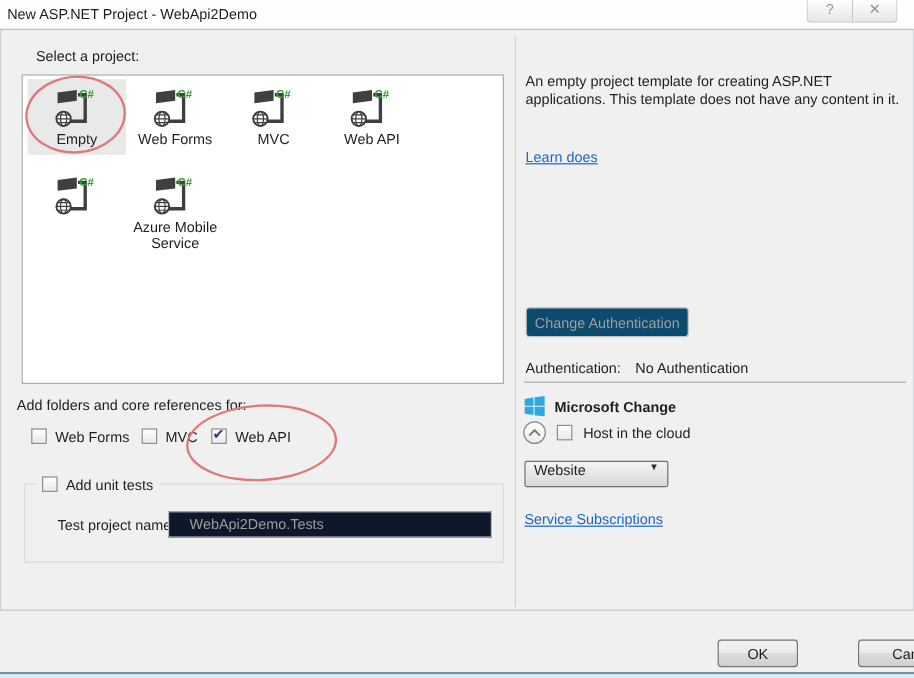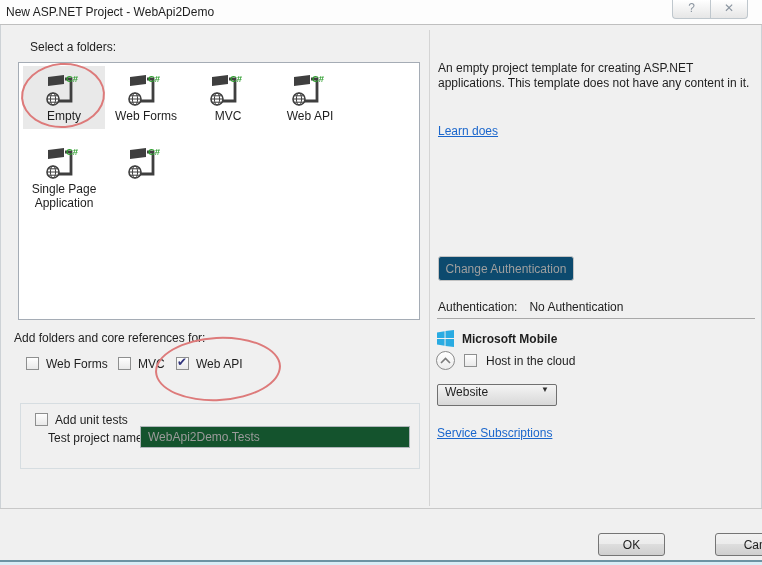--- a/index.html
+++ b/index.html
@@ -63,22 +63,22 @@
   }
   
   .groupbox {
     position: absolute; left: 20px; top: 403px; width: 400px; height: 66px;
     border: 1px solid #d6dde1;
   }
   .unit-row { position: absolute; left: 30px; top: 396px; background: #f0f0f0; padding: 0 5px; }
   .test-label { position: absolute; left: 48px; top: 431px; }
   .test-input {
     position: absolute; left: 140px; top: 426px; width: 270px; height: 22px;
-    border: 1px solid #b0b6ba; background: #14532d; color: #9b9b9b;
-    font-family: "Liberation Sans", sans-serif; font-size: 12px; padding-left: 7px;
+    border: 1px solid #b0b6ba; background: #0f172a; color: #9b9b9b;
+    font-family: "Liberation Sans", sans-serif; font-size: 12px; padding-left: 17px;
   }
   
   .desc { position: absolute; left: 438px; top: 61px; width: 316px; line-height: 15px; }
   .link { color: #1a66cc; text-decoration: underline; cursor: pointer; }
   .learn-more { position: absolute; left: 438px; top: 124px; }
   .change-auth {
     position: absolute; left: 438px; top: 256px; width: 136px; height: 25px;
     border: 1px solid #c3c3c3; border-radius: 3px; background: #0c4a6e;
     color: #9f9f9f; font-family: "Liberation Sans", sans-serif; font-size: 12px;
   }
@@ -122,21 +122,21 @@
 <div class="titlebar">
   <span class="title-text">New ASP.NET Project - WebApi2Demo</span>
 </div>
 <div class="winbtns">
   <div class="winbtn help">?</div>
   <div class="winbtn close">✕</div>
 </div>
 <div class="edge-l"></div>
 <div class="edge-r"></div>
 
-<div class="select-label">Select a folders:</div>
+<div class="select-label">Select a project:</div>
 
 <div class="template-box">
 
   <div class="t-item sel" style="left:4px;top:3px;height:63px;">
     <svg class="proj-icon" width="38" height="34" viewBox="0 0 38 34">
       <path d="M20 6 H26 V28 H12" stroke="#3f3f3f" stroke-width="2.8" fill="none"></path>
       <path d="M3 11 V4 L19 2 V11 L3 13 Z" fill="#3f3f3f"></path>
       <circle cx="8" cy="26" r="6" fill="#ffffff" stroke="#3f3f3f" stroke-width="1.6"></circle>
       <ellipse cx="8" cy="26" rx="2.6" ry="6" fill="none" stroke="#3f3f3f" stroke-width="1"></ellipse>
       <line x1="2" y1="26" x2="14" y2="26" stroke="#3f3f3f" stroke-width="1"></line>
@@ -193,34 +193,34 @@
     <svg class="proj-icon" width="38" height="34" viewBox="0 0 38 34">
       <path d="M20 6 H26 V28 H12" stroke="#3f3f3f" stroke-width="2.8" fill="none"></path>
       <path d="M3 11 V4 L19 2 V11 L3 13 Z" fill="#3f3f3f"></path>
       <circle cx="8" cy="26" r="6" fill="#ffffff" stroke="#3f3f3f" stroke-width="1.6"></circle>
       <ellipse cx="8" cy="26" rx="2.6" ry="6" fill="none" stroke="#3f3f3f" stroke-width="1"></ellipse>
       <line x1="2" y1="26" x2="14" y2="26" stroke="#3f3f3f" stroke-width="1"></line>
       <line x1="3.5" y1="22.8" x2="12.5" y2="22.8" stroke="#3f3f3f" stroke-width="1"></line>
       <line x1="3.5" y1="29.2" x2="12.5" y2="29.2" stroke="#3f3f3f" stroke-width="1"></line>
       <text x="21" y="9" font-size="9.5" font-weight="bold" fill="#2e9e2e">C#</text>
     </svg>
-    <div class="t-label">Single Page Application</div>
   </div>
 
   <div class="t-item" style="left:86px;top:76px;height:76px;">
     <svg class="proj-icon" width="38" height="34" viewBox="0 0 38 34">
       <path d="M20 6 H26 V28 H12" stroke="#3f3f3f" stroke-width="2.8" fill="none"></path>
       <path d="M3 11 V4 L19 2 V11 L3 13 Z" fill="#3f3f3f"></path>
       <circle cx="8" cy="26" r="6" fill="#ffffff" stroke="#3f3f3f" stroke-width="1.6"></circle>
       <ellipse cx="8" cy="26" rx="2.6" ry="6" fill="none" stroke="#3f3f3f" stroke-width="1"></ellipse>
       <line x1="2" y1="26" x2="14" y2="26" stroke="#3f3f3f" stroke-width="1"></line>
       <line x1="3.5" y1="22.8" x2="12.5" y2="22.8" stroke="#3f3f3f" stroke-width="1"></line>
       <line x1="3.5" y1="29.2" x2="12.5" y2="29.2" stroke="#3f3f3f" stroke-width="1"></line>
       <text x="21" y="9" font-size="9.5" font-weight="bold" fill="#2e9e2e">C#</text>
     </svg>
+    <div class="t-label">Azure Mobile Service</div>
   </div>
 
 </div>
 
 <div class="red-ellipse ellipse-empty"></div>
 <div class="vdivider"></div>
 
 <div class="refs-label">Add folders and core references for:</div>
 
 <div class="cb-row" style="left:26px;top:356px;">
@@ -233,21 +233,21 @@
 </div>
 <div class="cb-row" style="left:176px;top:356px;">
   <span class="checkbox">
       <span class="mark">✔</span>
     </span>
   <span>Web API</span>
 </div>
 <div class="red-ellipse ellipse-webapi"></div>
 
 <div class="groupbox"></div>
-<div class="unit-row cb-row" style="display:flex;margin-top:16px;">
+<div class="unit-row cb-row" style="display:flex;">
   <span class="checkbox"></span>
   <span>Add unit tests</span>
 </div>
 <div class="test-label">Test project name:</div>
 <input class="test-input" type="text" disabled="" value="WebApi2Demo.Tests" style="">
 
 <div class="desc">An empty project template for creating ASP.NET applications. This template does not have any content in it.</div>
 <a class="link learn-more">Learn does</a>
 
 <button class="change-auth" disabled="">Change Authentication</button>
@@ -258,21 +258,21 @@
 </div>
 <div class="auth-hr"></div>
 
 <div class="azure-header">
   <svg width="17" height="17" viewBox="0 0 18 18">
     <polygon points="0,2.6 8,1.3 8,8.5 0,8.5" fill="#29abe2"></polygon>
     <polygon points="9,1.1 18,0 18,8.5 9,8.5" fill="#29abe2"></polygon>
     <polygon points="0,9.5 8,9.5 8,16.7 0,15.4" fill="#29abe2"></polygon>
     <polygon points="9,9.5 18,9.5 18,18 9,16.9" fill="#29abe2"></polygon>
   </svg>
-  <span class="azure-title">Microsoft Mobile</span>
+  <span class="azure-title">Microsoft Change</span>
 </div>
 
 <div class="host-row">
   <span class="chev-circle">
     <svg width="11" height="7" viewBox="0 0 11 7">
       <polyline points="1,6 5.5,1.5 10,6" fill="none" stroke="#7a7a7a" stroke-width="1.6"></polyline>
     </svg>
   </span>
   <span class="checkbox"></span>
   <span>Host in the cloud</span>

